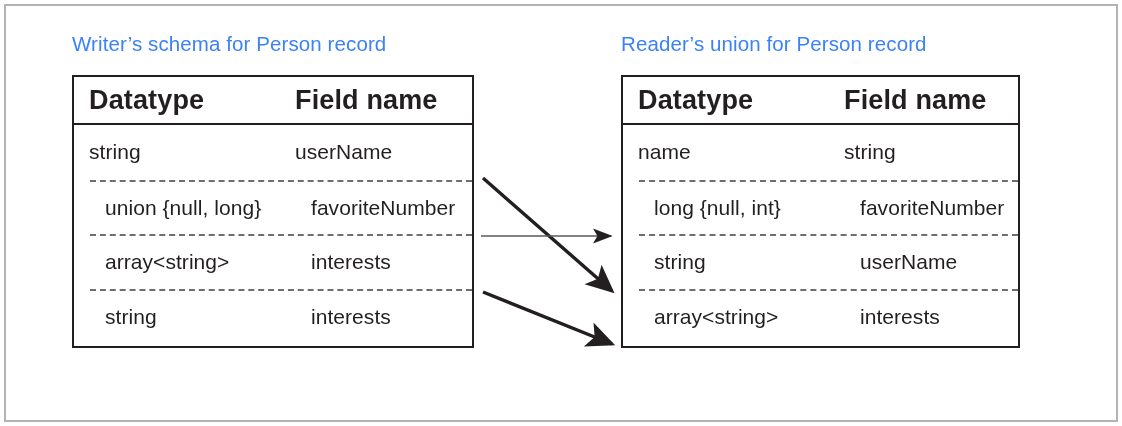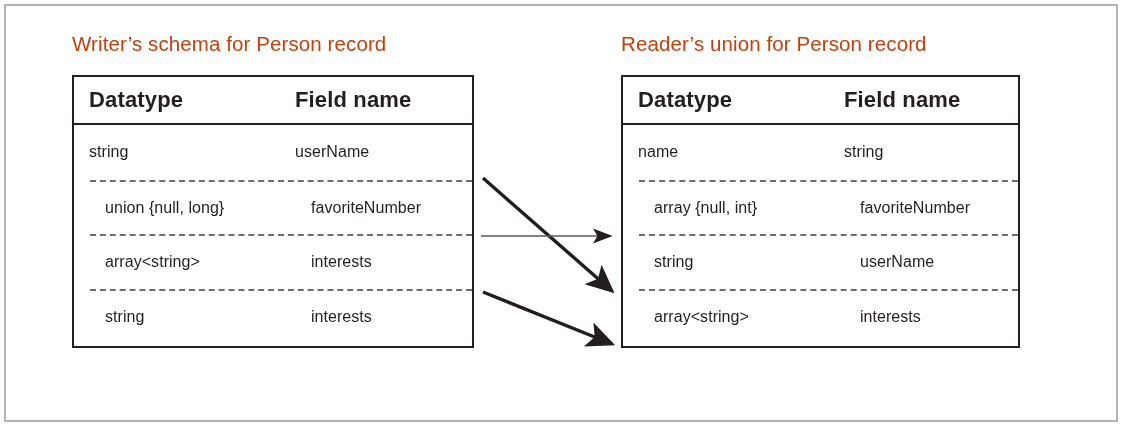--- a/index.html
+++ b/index.html
@@ -30,21 +30,21 @@
   }
 
   .panel {
     position: absolute;
   }
   .panel-title {
     position: absolute;
     top: 0;
     left: 0;
     font-size: 20.5px;
-    color: #c2410c;
+    color: #3b82f6;
     white-space: nowrap;
     letter-spacing: 0.1px;
   }
 
   .schema-table {
     position: absolute;
     top: 43px;
     left: 0;
     border: 2.5px solid #231f20;
     box-sizing: border-box;
@@ -62,30 +62,30 @@
     position: relative;
   }
   .table-row + .table-row {
     border-top: 2px dashed #6d6e71;
     margin-left: 16px;
   }
   .cell {
     position: absolute;
     top: 50%;
     transform: translateY(-50%);
-    font-size: 16px;
+    font-size: 21px;
     color: #231f20;
     white-space: nowrap;
     letter-spacing: 0.05px;
   }
   .cell.type { left: 15px; }
   .cell.name { left: 221px; }
   .table-head .cell {
     font-weight: bold;
-    font-size: 22px;
+    font-size: 27px;
     letter-spacing: 0.15px;
   }
 
   #arrows {
     position: absolute;
     left: 0;
     top: 0;
     width: 1122px;
     height: 426px;
     pointer-events: none;
@@ -140,21 +140,21 @@
         <div class="cell type">Datatype</div>
         <div class="cell name">Field name</div>
       </div>
 
       <div class="table-row">
         <div class="cell type">name</div>
         <div class="cell name">string</div>
       </div>
 
       <div class="table-row">
-        <div class="cell type">array {null, int}</div>
+        <div class="cell type">long {null, int}</div>
         <div class="cell name">favoriteNumber</div>
       </div>
 
       <div class="table-row">
         <div class="cell type">string</div>
         <div class="cell name">userName</div>
       </div>
 
       <div class="table-row">
         <div class="cell type">array&lt;string&gt;</div>

